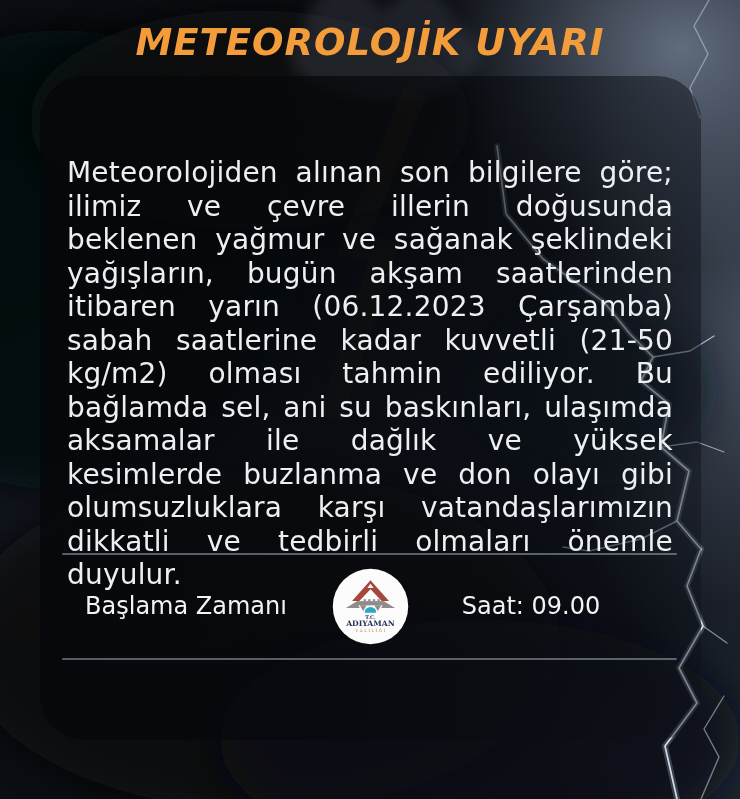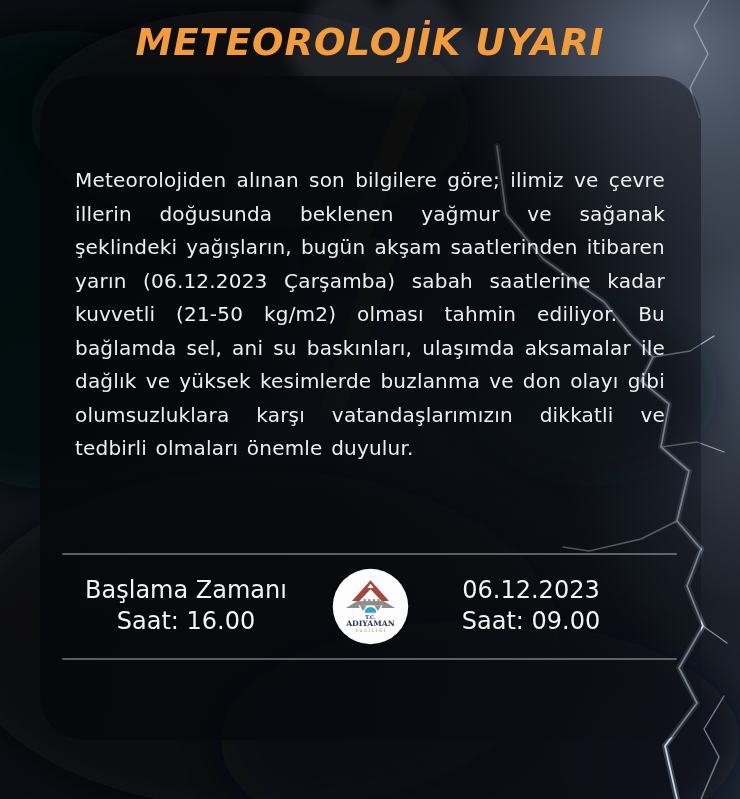--- a/index.html
+++ b/index.html
@@ -20,22 +20,22 @@
 
   
   .title{position:absolute;top:21px;left:0;width:740px;margin:0;text-align:center;
     font-size:37px;font-weight:bold;letter-spacing:1px;color:#F39C3C;
     font-family:"DejaVu Sans","Liberation Sans",sans-serif;font-style:italic;}
 
   
   .card{position:absolute;left:40px;top:76px;width:661px;height:664px;border-radius:44px;
     box-sizing:border-box;overflow:hidden;
     background:linear-gradient(97deg,rgba(5,7,10,.85) 0%,rgba(6,8,12,.74) 45%,rgba(10,13,19,.52) 78%,rgba(13,17,25,.42) 100%);}
-  .card-text{position:absolute;top:72px;left:19px;right:20px;margin:16px;
-    color:#EDEFF2;font-size:20px;line-height:33.5px;letter-spacing:.2px;word-spacing:2px;
+  .card-text{position:absolute;top:72px;left:19px;right:20px;margin:8px;
+    color:#EDEFF2;font-size:28px;line-height:33.5px;letter-spacing:.2px;word-spacing:2px;
     text-align:justify;}
   .divider{position:absolute;left:22px;right:24px;height:2px;
     background:rgba(178,190,197,.48);border-radius:1px;}
   .divider.top{top:477px;}
   .divider.bottom{top:582px;}
 
   
   .footer{position:absolute;top:482px;left:0;right:0;height:96px;
     display:grid;grid-template-columns:1fr 77px 1fr;align-items:center;}
   .time-col{color:#F2F3F5;font-size:24px;line-height:31px;text-align:center;font-weight:500;}
@@ -98,21 +98,20 @@
   <div class="card">
 
     <p class="card-text">Meteorolojiden alınan son bilgilere göre; ilimiz ve çevre illerin doğusunda beklenen yağmur ve sağanak şeklindeki yağışların, bugün akşam saatlerinden itibaren yarın (06.12.2023 Çarşamba) sabah saatlerine kadar kuvvetli (21-50 kg/m2) olması tahmin ediliyor. Bu bağlamda sel, ani su baskınları, ulaşımda aksamalar ile dağlık ve yüksek kesimlerde buzlanma ve don olayı gibi olumsuzluklara karşı vatandaşlarımızın dikkatli ve tedbirli olmaları önemle duyulur.</p>
 
     <div class="divider top"></div>
 
     <div class="footer">
 
       <div class="time-col start">
         <div>Başlama Zamanı</div>
-        <div>Saat: 16.00</div>
       </div>
 
       <div class="logo">
         <svg viewBox="0 0 100 100" aria-hidden="true">
           <circle cx="50" cy="50" r="49" fill="#FCFCFC"></circle>
 
           <g>
             <path d="M26,43 L50,16 L74,43 L64.5,43 L50,27.5 L35.5,43 Z" fill="#A6473B"></path>
             <path d="M46,26 L54,26 L50,20.5 Z" fill="#FCFCFC"></path>
             <path d="M18,52 L32,43.5 L36,52 Z" fill="#8E8D8B"></path>
@@ -126,21 +125,20 @@
             <path d="M64,48.5 L55,48.5 L59.5,56 Z" fill="#8E8D8B"></path>
             <path d="M42.5,58 A7.5,7.5 0 0 1 57.5,58 Z" fill="#2AA7C6"></path>
           </g>
           <text x="50" y="66" text-anchor="middle" font-family="DejaVu Serif, Liberation Serif, serif" font-size="6.5" font-weight="bold" fill="#253457">T.C.</text>
           <text x="50" y="75.5" text-anchor="middle" font-family="DejaVu Serif, Liberation Serif, serif" font-size="10" font-weight="bold" fill="#253457">ADIYAMAN</text>
           <text x="51" y="83" text-anchor="middle" font-family="DejaVu Serif, Liberation Serif, serif" font-size="5" letter-spacing="2.2" fill="#AD8C43">VALİLİĞİ</text>
         </svg>
       </div>
 
       <div class="time-col end">
-        <div>06.12.2023</div>
         <div>Saat: 09.00</div>
       </div>
 
     </div>
 
     <div class="divider bottom"></div>
   </div>
 
 </div>
 

